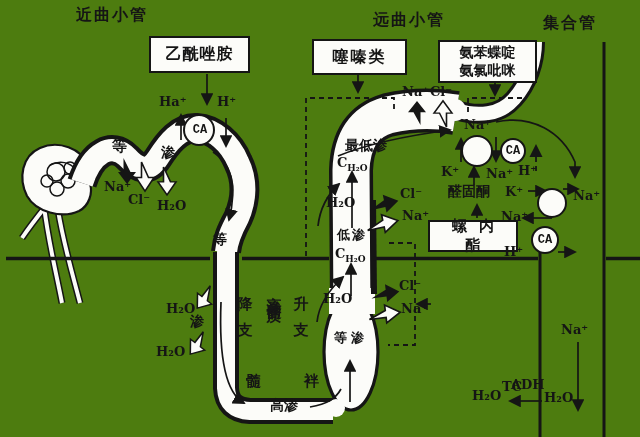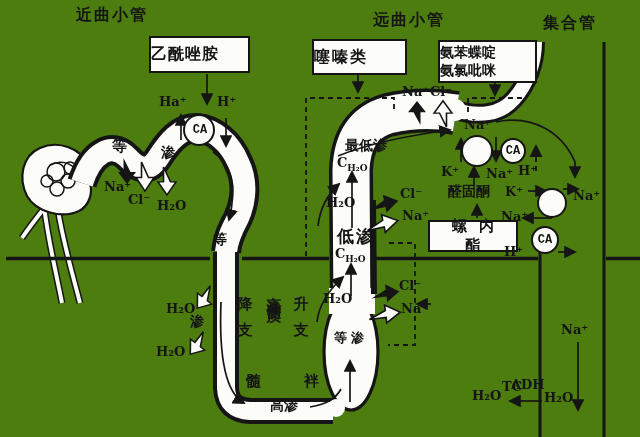--- a/index.html
+++ b/index.html
@@ -4,21 +4,21 @@
 <style>
   html,body{margin:0;padding:0;background:#e8e8e8;}
   .stage{position:relative;width:640px;height:437px;background:#4d7c0f;overflow:hidden;
          font-family:"Liberation Serif","DejaVu Serif",serif;color:#151515;}
   svg{position:absolute;left:0;top:0;}
   .lbl{position:absolute;white-space:nowrap;line-height:1;color:#151515;}
   .ion{font-weight:700;font-size:13px;font-family:"DejaVu Serif","Liberation Serif",serif;}
   .cjk{font-weight:700;font-size:14px;}
   .head{font-weight:700;font-size:16px;letter-spacing:2px;}
   .dbox{position:absolute;border:2px solid #151515;background:#fcfcf9;display:flex;
-        flex-direction:column;align-items:flex-start;justify-content:center;
+        flex-direction:column;align-items:center;justify-content:center;
         font-weight:700;text-align:center;}
   .vcol{writing-mode:vertical-rl;text-orientation:upright;font-weight:700;font-size:15px;}
   sub.chem{font-size:9px;font-weight:700;}
   .small{font-size:12px;font-family:Liberation Mono, monospace;}
 </style>
 </head>
 <body>
 
 <div class="stage">
 
@@ -189,21 +189,21 @@
 
 <div class="lbl vcol" style="left:237px;top:284px;letter-spacing:26px;">降支</div>
 <div class="lbl vcol" style="left:266px;top:284px;letter-spacing:4px;">高渗髓质</div>
 <div class="lbl vcol" style="left:293px;top:284px;letter-spacing:26px;">升支</div>
 <div class="lbl cjk" style="left:246px;top:374px;font-size:15px;">髓</div>
 <div class="lbl cjk" style="left:304px;top:374px;font-size:15px;">袢</div>
 <div class="lbl cjk" style="left:270px;top:399px;">高渗</div>
 
 <div class="lbl cjk" style="left:334px;top:331px;font-size:13px;letter-spacing:4px;">等渗</div>
 <div class="lbl ion" style="left:323px;top:292px;">H₂O</div>
-<div class="lbl cjk" style="left:337px;top:228px;font-size:17px;letter-spacing:2px;">低渗</div>
+<div class="lbl cjk" style="left:337px;top:228px;font-size:13px;letter-spacing:2px;">低渗</div>
 <div class="lbl ion" style="left:335px;top:247px;"><span>C</span><sub class="chem">H₂O</sub></div>
 <div class="lbl ion" style="left:326px;top:196px;">H₂O</div>
 <div class="lbl cjk" style="left:333px;top:139px;margin-left:12px;">最低渗</div>
 <div class="lbl ion" style="left:337px;top:156px;"><span>C</span><sub class="chem">H₂O</sub></div>
 
 <div class="lbl ion" style="left:400px;top:187px;">Cl⁻</div>
 <div class="lbl ion" style="left:402px;top:209px;">Na⁺</div>
 <div class="lbl ion" style="left:399px;top:279px;">Cl⁻</div>
 <div class="lbl ion" style="left:401px;top:302px;">Na⁺</div>
 

